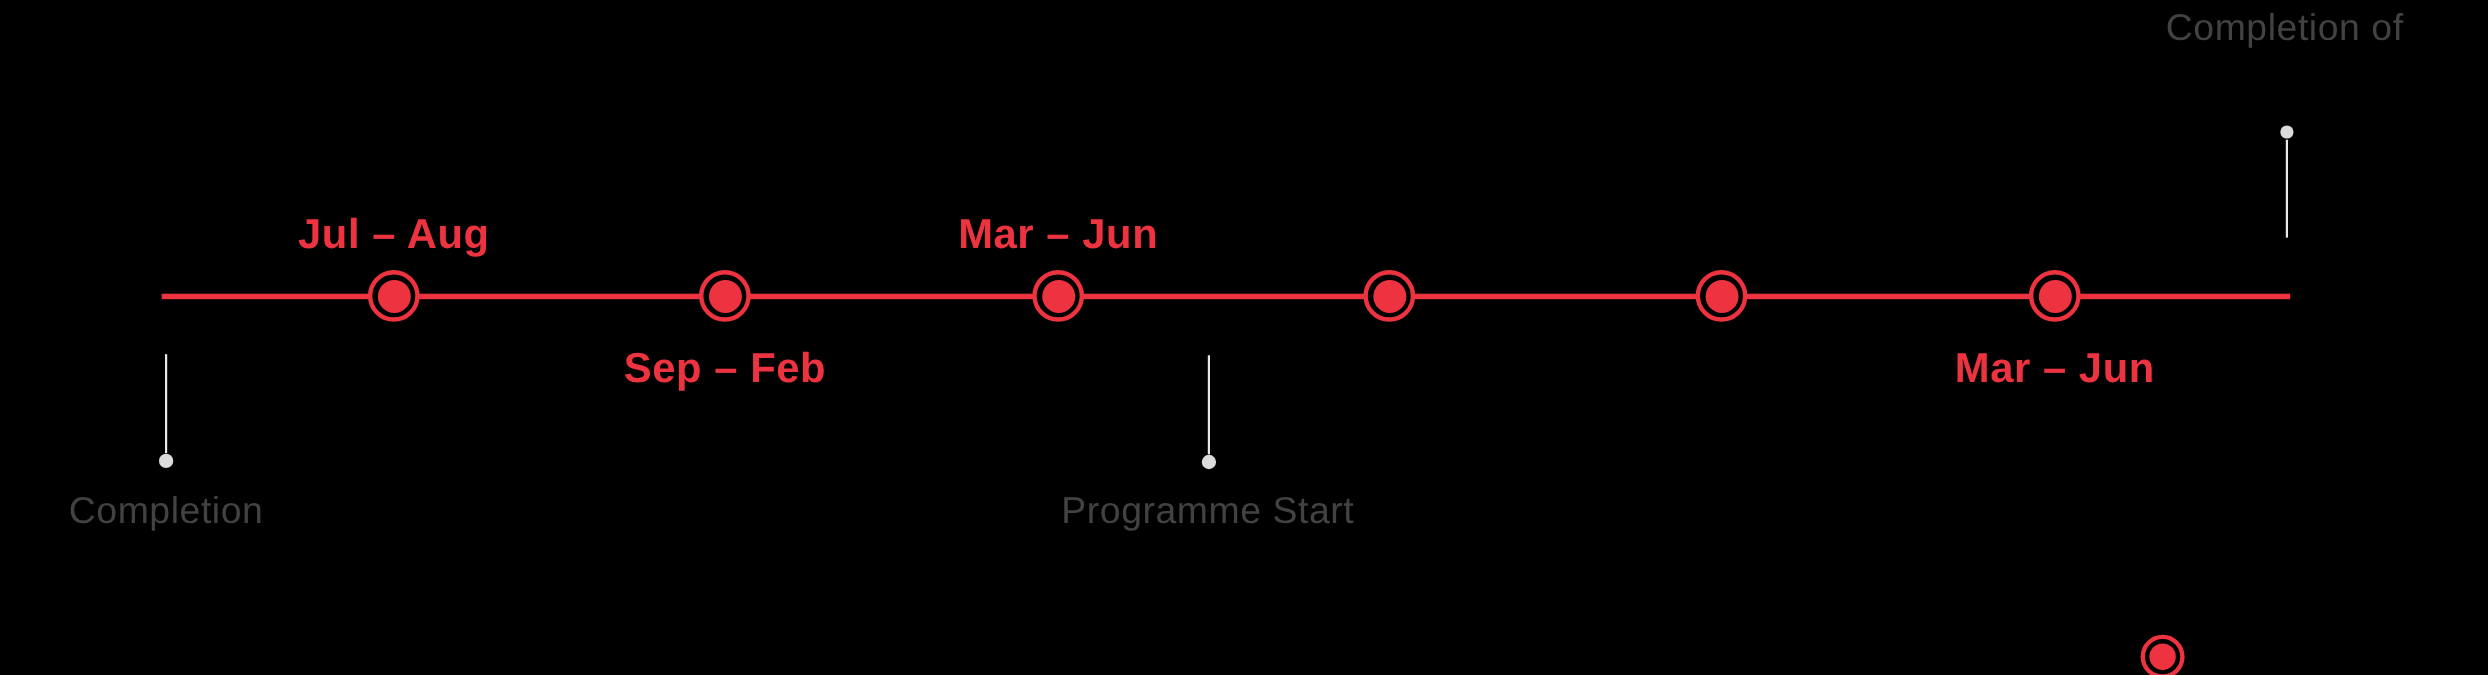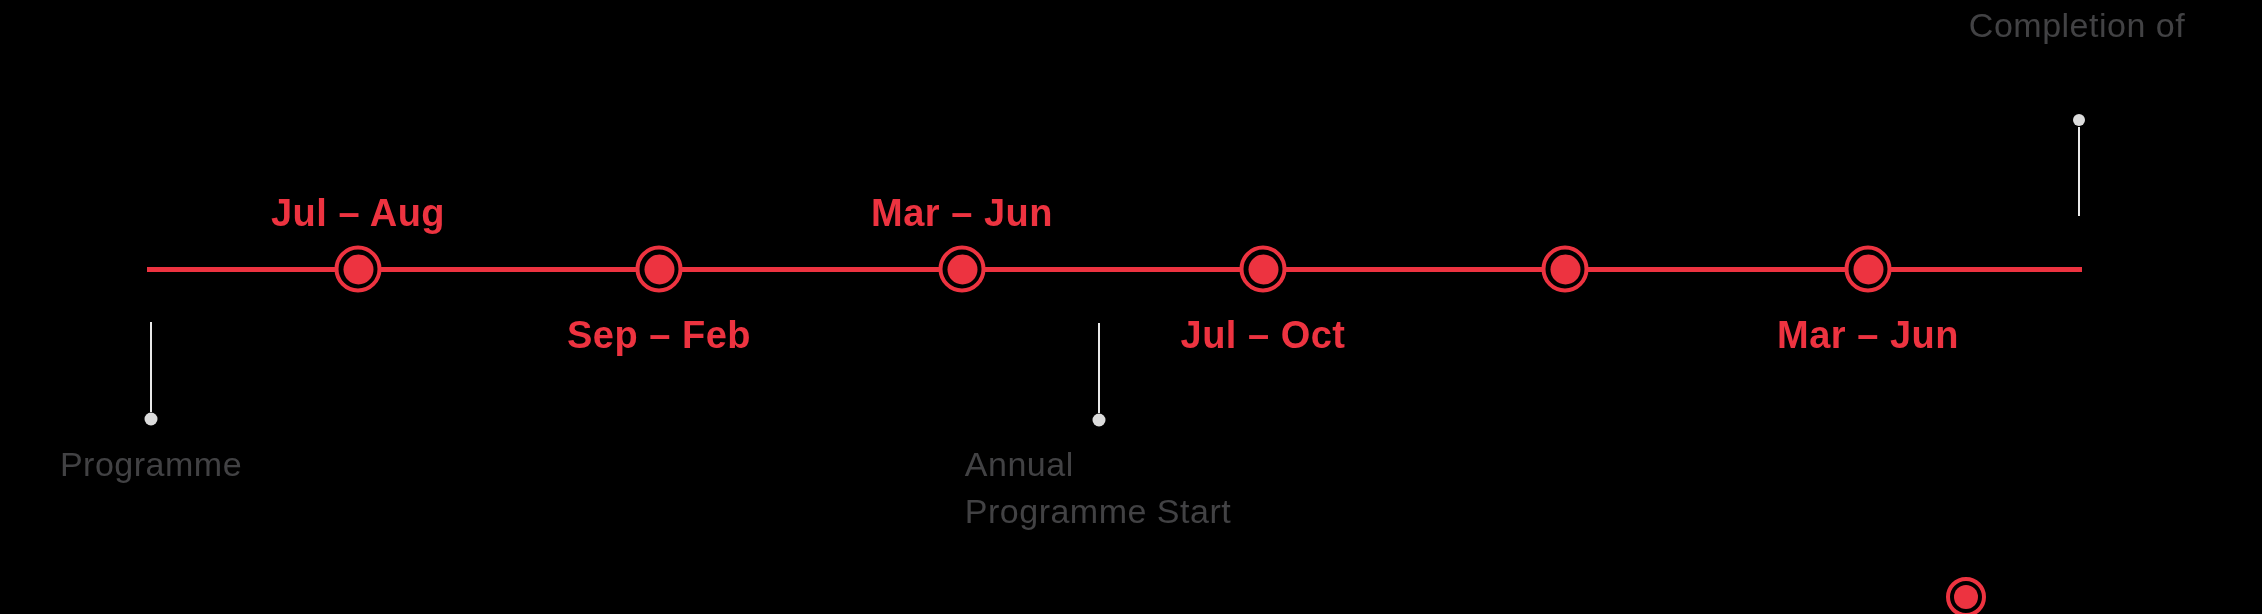--- a/index.html
+++ b/index.html
@@ -125,36 +125,34 @@
   <div class="node" style="left:1565px">
       <div class="node-dot"></div>
     </div>
   <div class="node" style="left:1868px">
       <div class="node-dot"></div>
     </div>
 
   <div class="m-label above" style="left:358px">Jul – Aug</div>
   <div class="m-label below" style="left:659px">Sep – Feb</div>
   <div class="m-label above" style="left:962px">Mar – Jun</div>
-  <div class="m-label below" style="left:1263px">Jul – Oct</div>
   <div class="m-label below" style="left:1868px">Mar – Jun</div>
 
   <div>
     <div class="connector" style="left:151px; top:322px; height:90px"></div>
     <div class="connector-dot" style="left:151px; top:419px"></div>
     <div class="callout-text" style="left:151px; top:441px">
-      <div>Programme</div>
+      <div>Completion</div>
     </div>
   </div>
 
   <div>
     <div class="connector" style="left:1099px; top:323px; height:90px"></div>
     <div class="connector-dot" style="left:1099px; top:420px"></div>
     <div class="callout-text" style="left:1098px; top:441px">
-      <div>Annual</div>
       <div>Programme Start</div>
     </div>
   </div>
 
   <div>
     <div class="callout-text" style="left:2077px; top:2px">
       <div>Completion of</div>
     </div>
     <div class="connector-dot" style="left:2079px; top:120px; width:12px; height:12px"></div>
     <div class="connector" style="left:2079px; top:127px; height:89px"></div>

